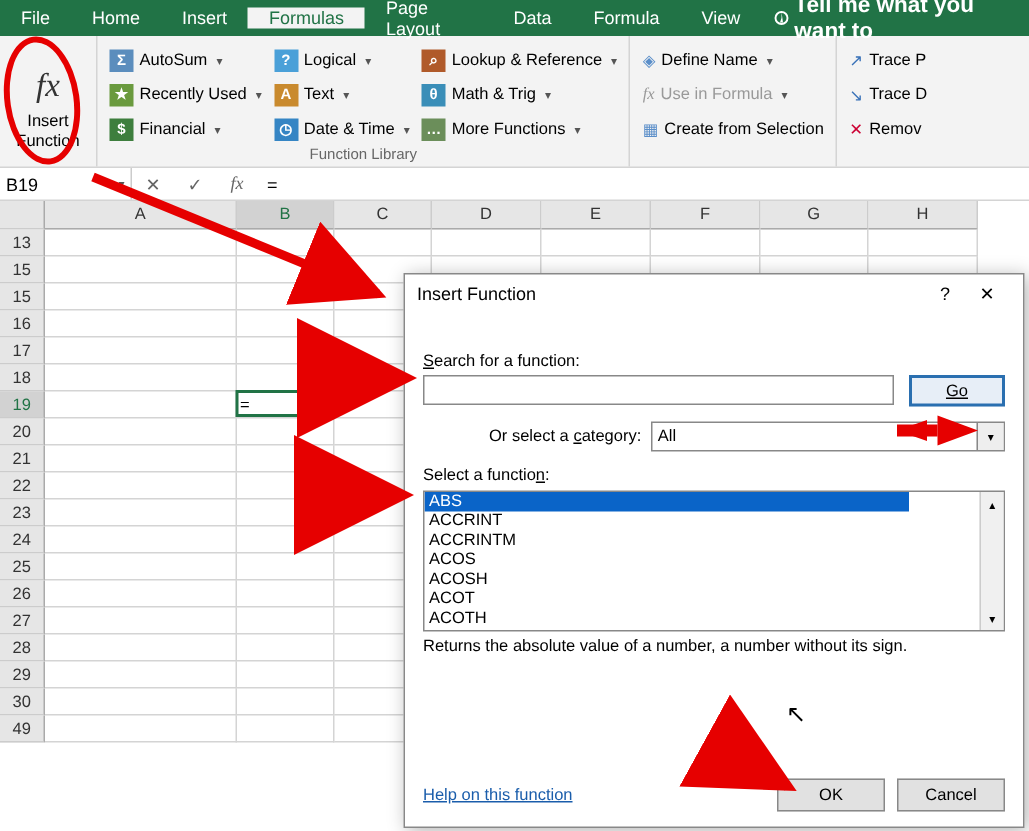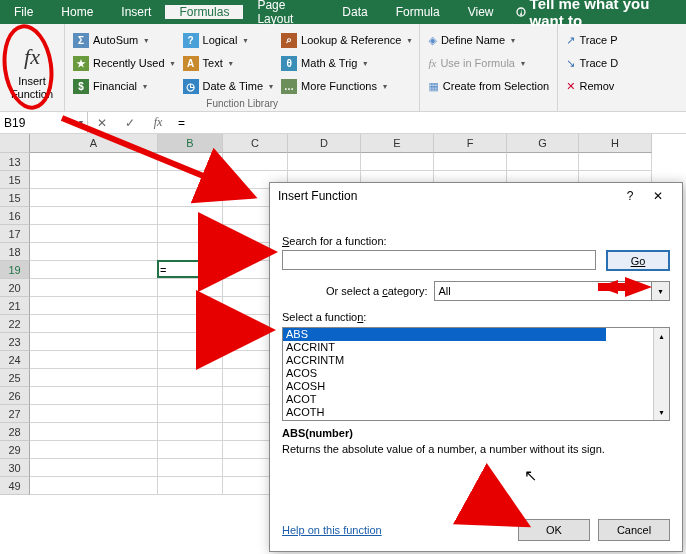--- a/index.html
+++ b/index.html
@@ -483,21 +483,20 @@
           <div class="fn-item">ACOS</div>
           <div class="fn-item">ACOSH</div>
           <div class="fn-item">ACOT</div>
           <div class="fn-item">ACOTH</div>
         </div>
       <div class="fn-scroll">
           <div>▴</div>
           <div>▾</div>
         </div>
     </div>
-    <div class="fn-sig">ABS(number)</div>
     <div class="fn-desc">Returns the absolute value of a number, a number without its sign.</div>
     <div class="dlg-footer">
       <a class="help-link">Help on this function</a>
       <button class="dbtn">OK</button>
       <button class="dbtn">Cancel</button>
     </div>
   </div>
 </div>
 
 <div class="oval anno"></div>

